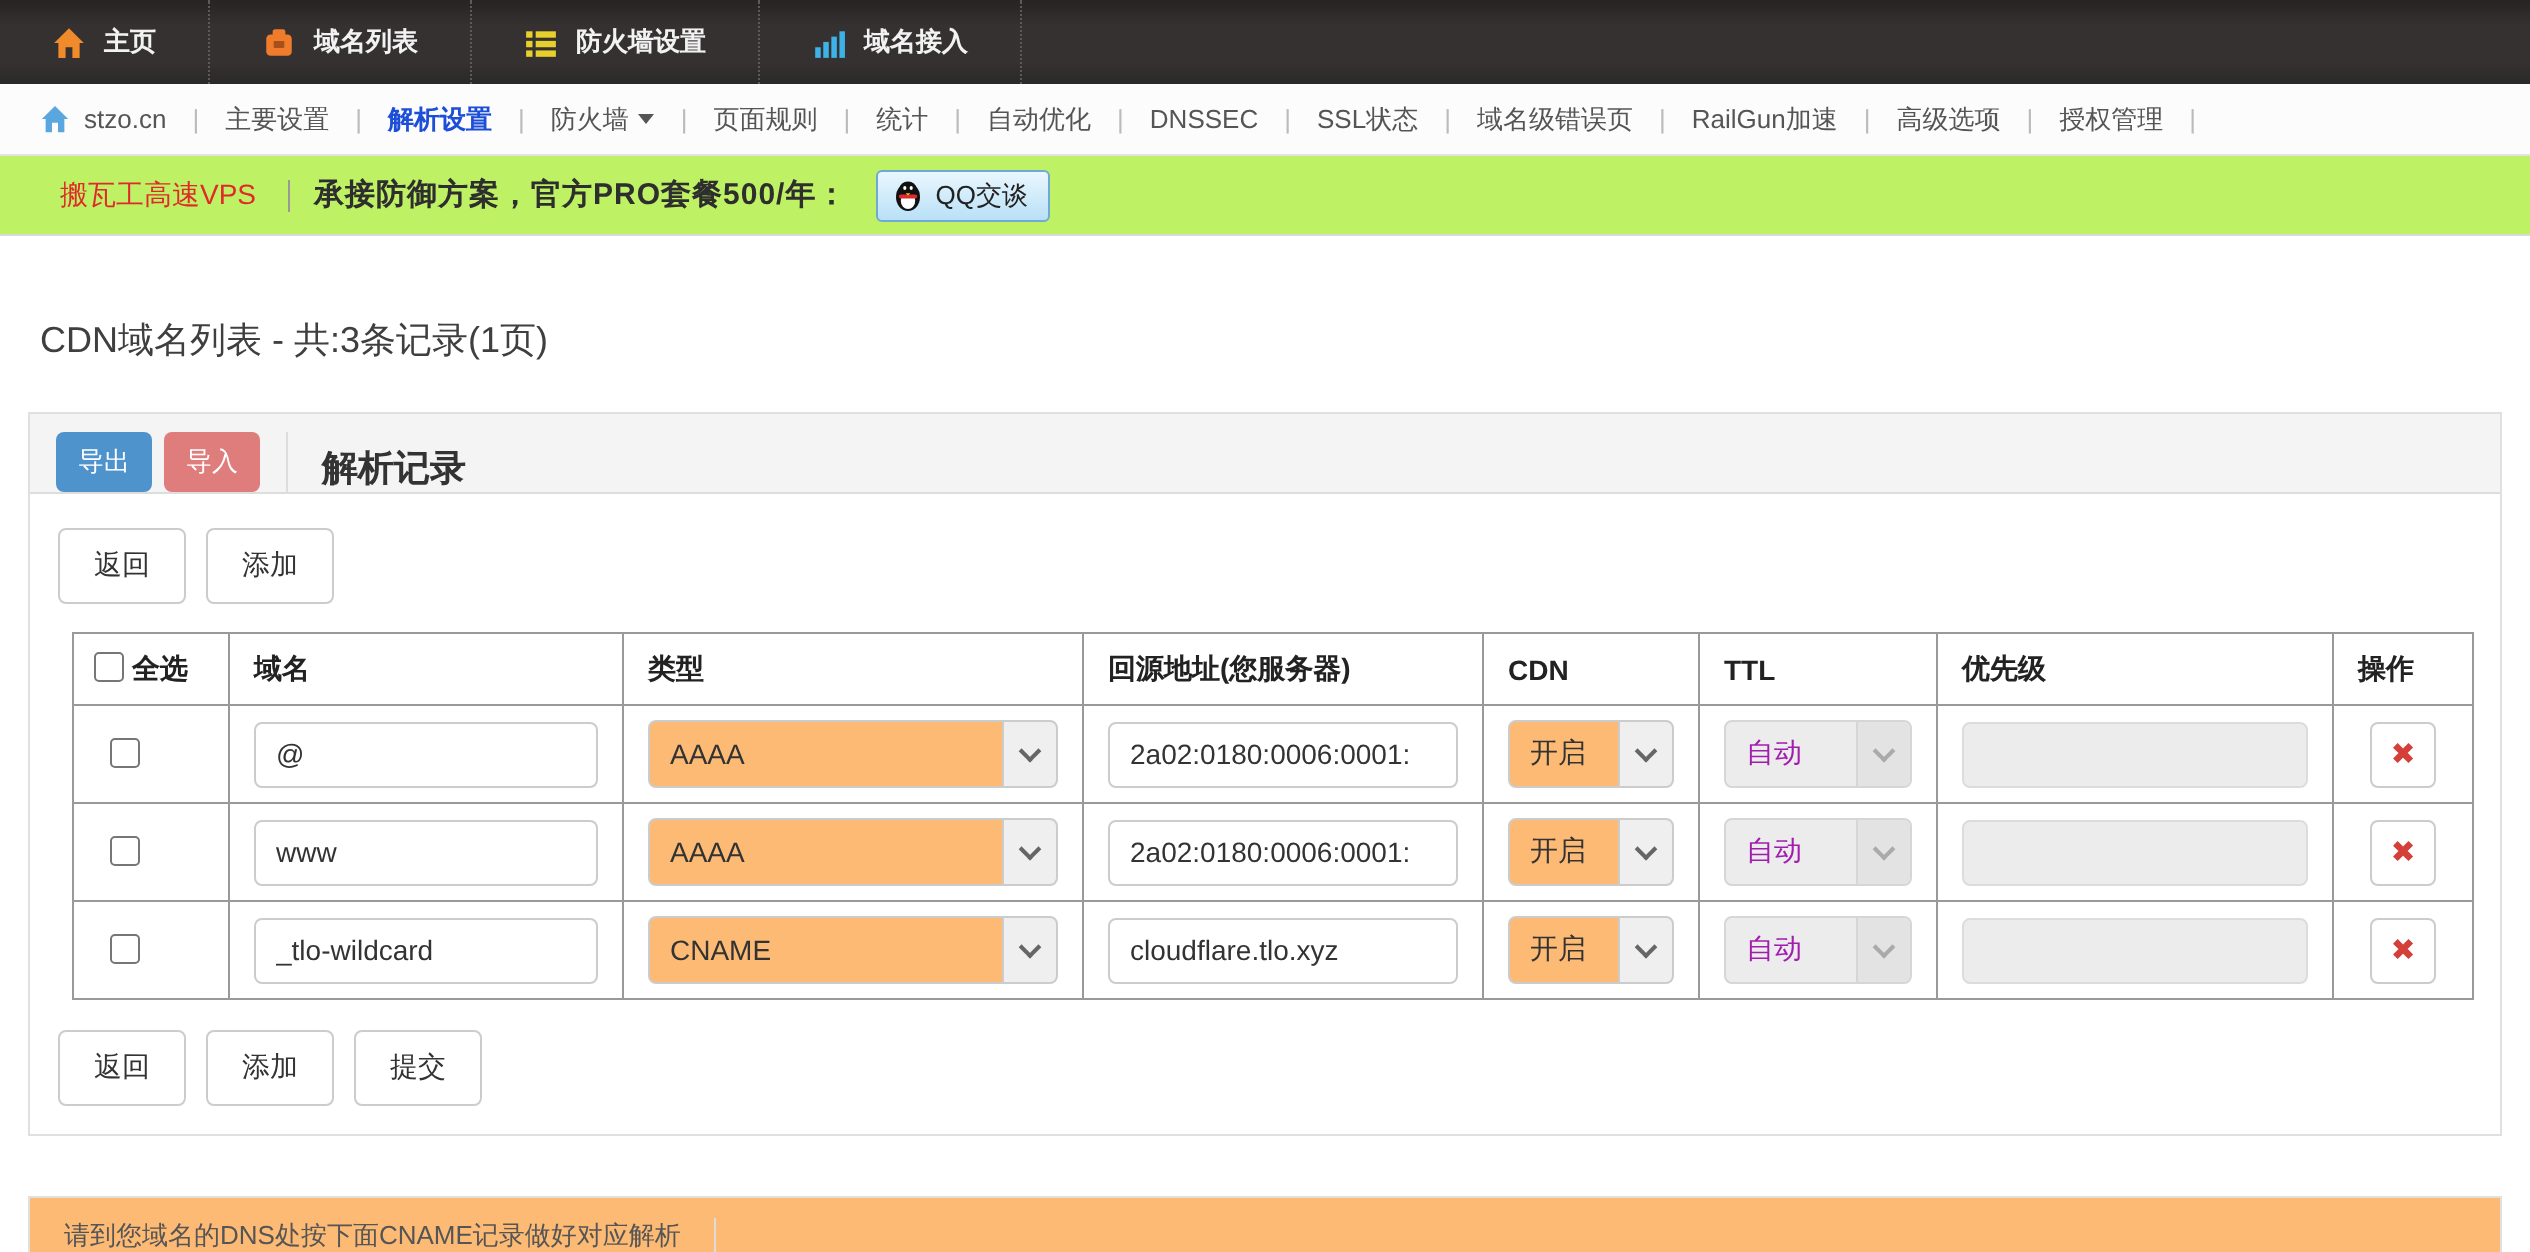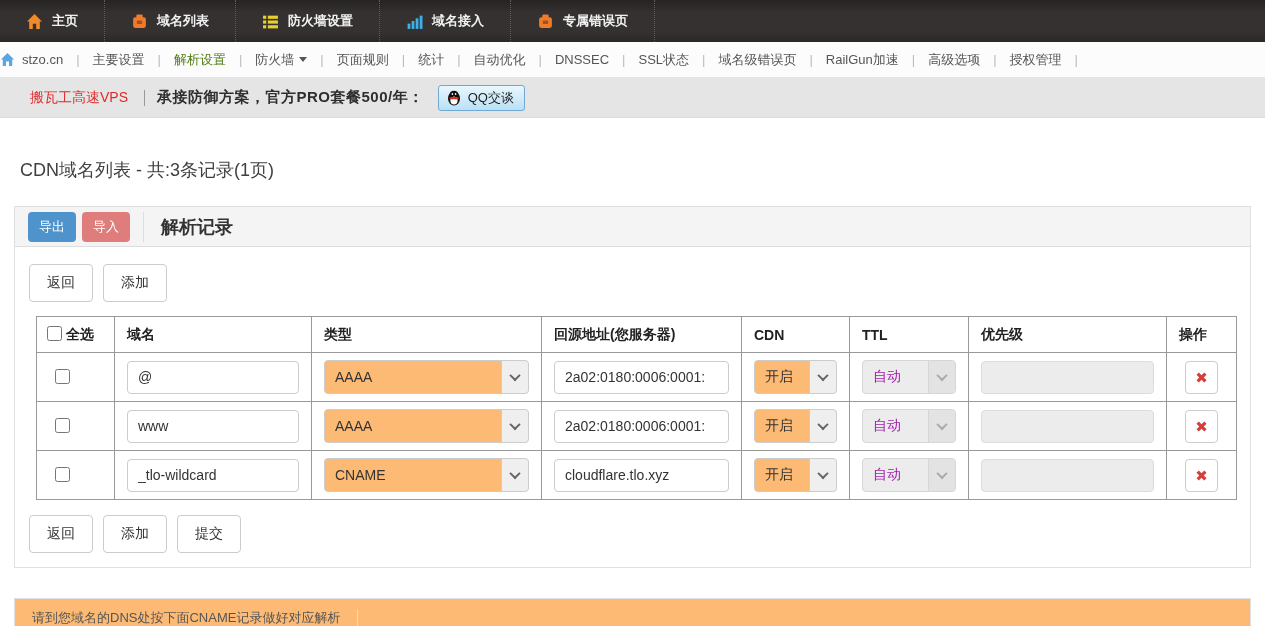--- a/index.html
+++ b/index.html
@@ -16,54 +16,54 @@
   }
   .topnav-item {
     display:flex; align-items:center; gap:9px; padding:0 26px;
     border-right:1px dotted #5f5a5a; color:#f2f2f2;
     font-size:13px; font-weight:bold; cursor:pointer;
   }
   .topnav-item .nicon { width:17px; height:17px; display:inline-block; }
   
   .subnav {
     height:36px; background:#fcfcfc; border-bottom:1px solid #e3e3e3;
-    display:flex; align-items:center; font-size:13px; color:#666;
+    display:flex; align-items:center; padding-left:20px; font-size:13px; color:#666;
   }
   .subnav .home { width:15px; height:15px; margin-right:7px; }
   .sn-link { padding:0 13px; cursor:pointer; color:#555; white-space:nowrap; }
-  .sn-link.active { font-weight:normal; color:#4d7c0f; }
+  .sn-link.active { font-weight:bold; color:#1d4ed8; }
   .sn-sep { color:#bbb; }
   .sn-sep::before { content:"|"; }
   .caret {
     display:inline-block; width:0; height:0; margin-left:5px; vertical-align:2px;
     border-left:4px solid transparent; border-right:4px solid transparent;
     border-top:5px solid #555;
   }
   
   .adbar {
-    height:40px; background:#e5e5e5; border-bottom:1px solid #dadada;
+    height:40px; background:#bef264; border-bottom:1px solid #dadada;
     display:flex; align-items:center; padding-left:30px; font-size:14px;
   }
   .vps-link { color:#e02a2a; cursor:pointer; }
   .ad-sep { width:1px; height:16px; background:#999; margin:0 12px 0 16px; }
   .ad-text { font-weight:bold; font-size:15px; color:#2e2e2e; letter-spacing:.5px; }
   .qq-btn {
     margin-left:14px; display:flex; align-items:center; gap:6px;
     background:linear-gradient(#eaf7fe,#b9e0f6);
     border:1px solid #6fa9d4; border-radius:3px; padding:3px 10px 3px 7px;
     font-size:13px; color:#222; cursor:pointer;
   }
   .qq-btn svg { width:16px; height:16px; }
   
   .page-title { margin:40px 0 0 20px; font-size:18px; color:#3f3f3f; }
   
   .panel { margin:24px 14px 0 14px; border:1px solid #e0e0e0; background:#fff; }
   .tabstrip {
     height:40px; background:#f4f4f4; border-bottom:1px solid #ddd;
-    display:flex; align-items:center;
+    display:flex; align-items:flex-end;
   }
   .tabstrip .btn-zone {
     display:flex; align-items:center; gap:6px; padding:0 13px;
     border-right:1px solid #ddd;
   }
   .pill { border:none; border-radius:4px; color:#fff; font-size:13px; padding:6px 11px; cursor:pointer; font-family:inherit; }
   .pill.export { background:#4f93cd; }
   .pill.import { background:#df7c7c; }
   .tab-label { display:flex; align-items:center; padding:0 17px; font-size:18px; font-weight:bold; color:#333; }
   .tab-label2 { display:flex; align-items:center; padding:0 17px; font-size:13px; font-weight:normal; color:#555; border-right:1px solid #ddd; }
@@ -147,30 +147,20 @@
   <div class="topnav-item">
     <span class="nicon">
       <svg viewBox="0 0 16 16">
           <rect x="1.5" y="10" width="2.6" height="5" fill="#3db1e8"></rect>
           <rect x="5.3" y="7.5" width="2.6" height="7.5" fill="#3db1e8"></rect>
           <rect x="9.1" y="5" width="2.6" height="10" fill="#3db1e8"></rect>
           <rect x="12.9" y="2.5" width="2.6" height="12.5" fill="#3db1e8"></rect>
         </svg>
     </span>
     <span>域名接入</span>
-  </div>
-  <div class="topnav-item">
-    <span class="nicon">
-      <svg viewBox="0 0 16 16">
-          <rect x="2" y="4" width="12" height="10" rx="2" fill="#ef7b2b"></rect>
-          <rect x="5" y="1.5" width="6" height="4" rx="1.2" fill="#ef7b2b"></rect>
-          <rect x="5.5" y="7" width="5" height="3.4" rx="0.6" fill="#a8501a"></rect>
-        </svg>
-    </span>
-    <span>专属错误页</span>
   </div>
 </div>
 
 <div class="subnav">
   <span class="home">
     <svg viewBox="0 0 16 16">
         <path d="M8 1 L15 8 L13 8 L13 15 L9.6 15 L9.6 10 L6.4 10 L6.4 15 L3 15 L3 8 L1 8 Z" fill="#5aa7e0"></path>
       </svg>
   </span>
   <span class="sn-link" style="padding-left:0;">stzo.cn</span>

